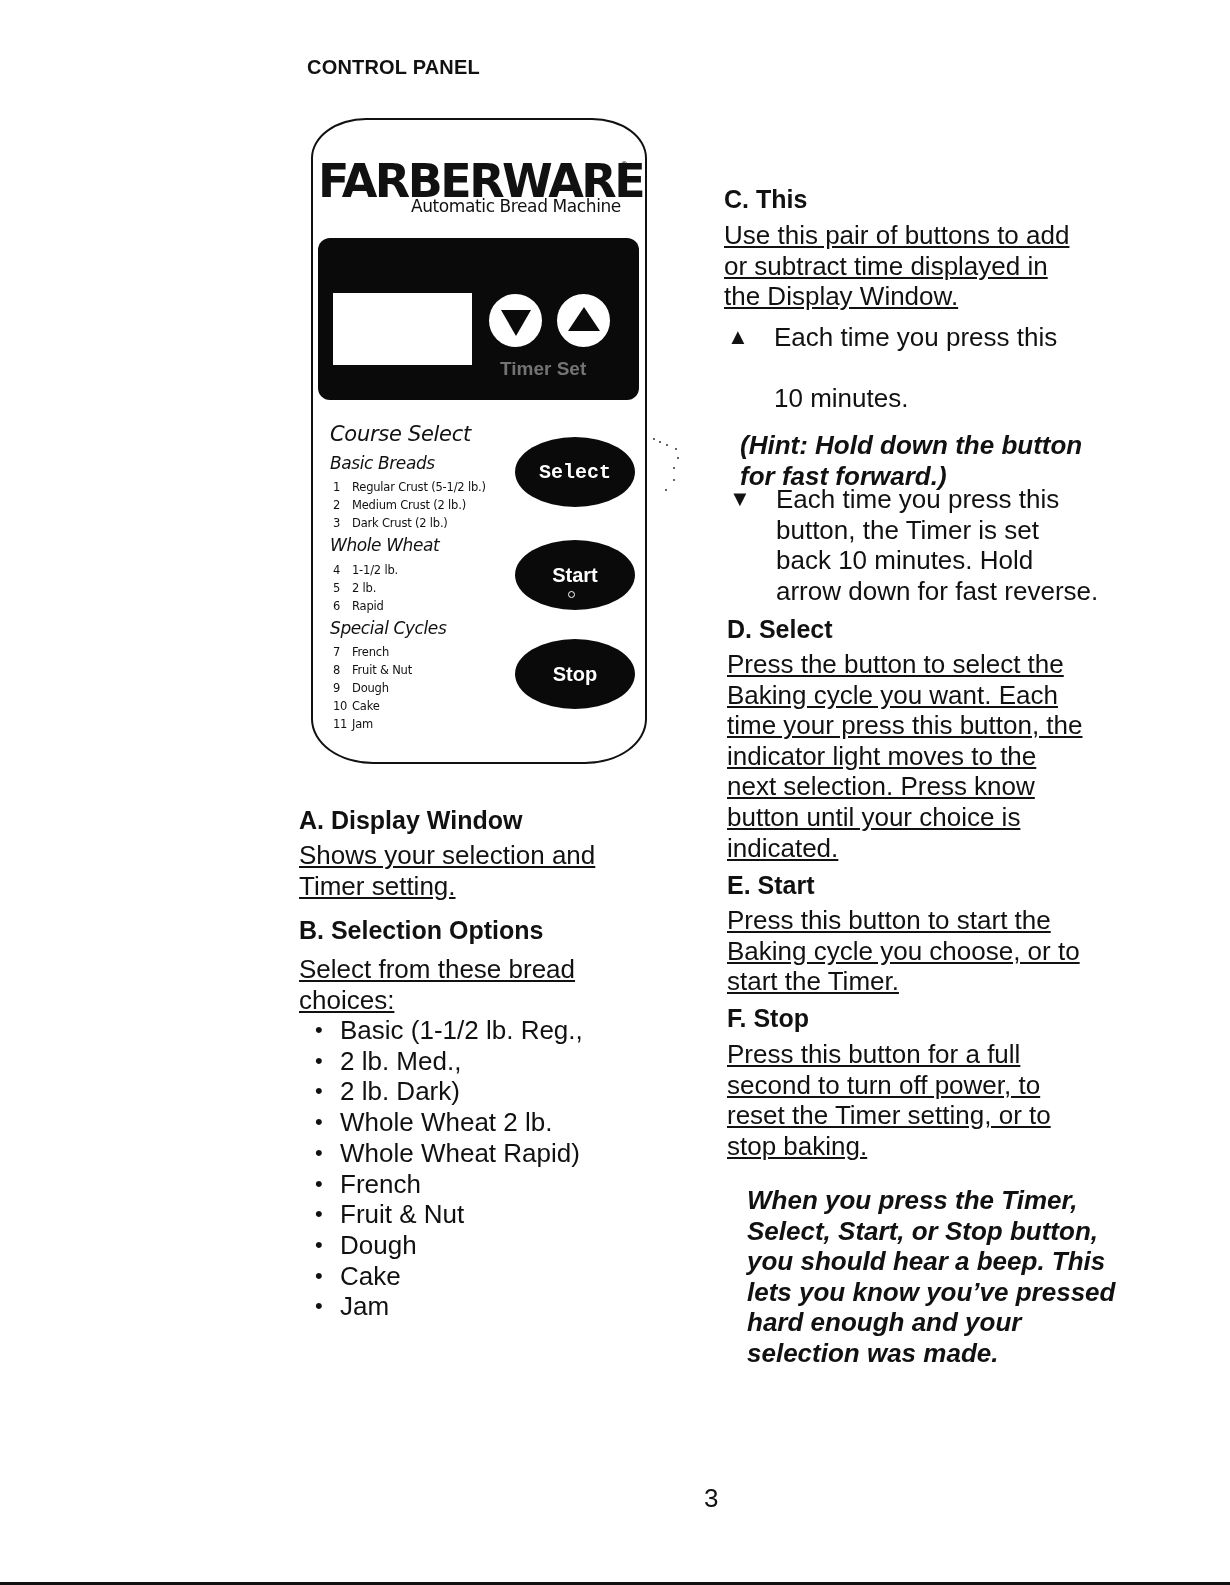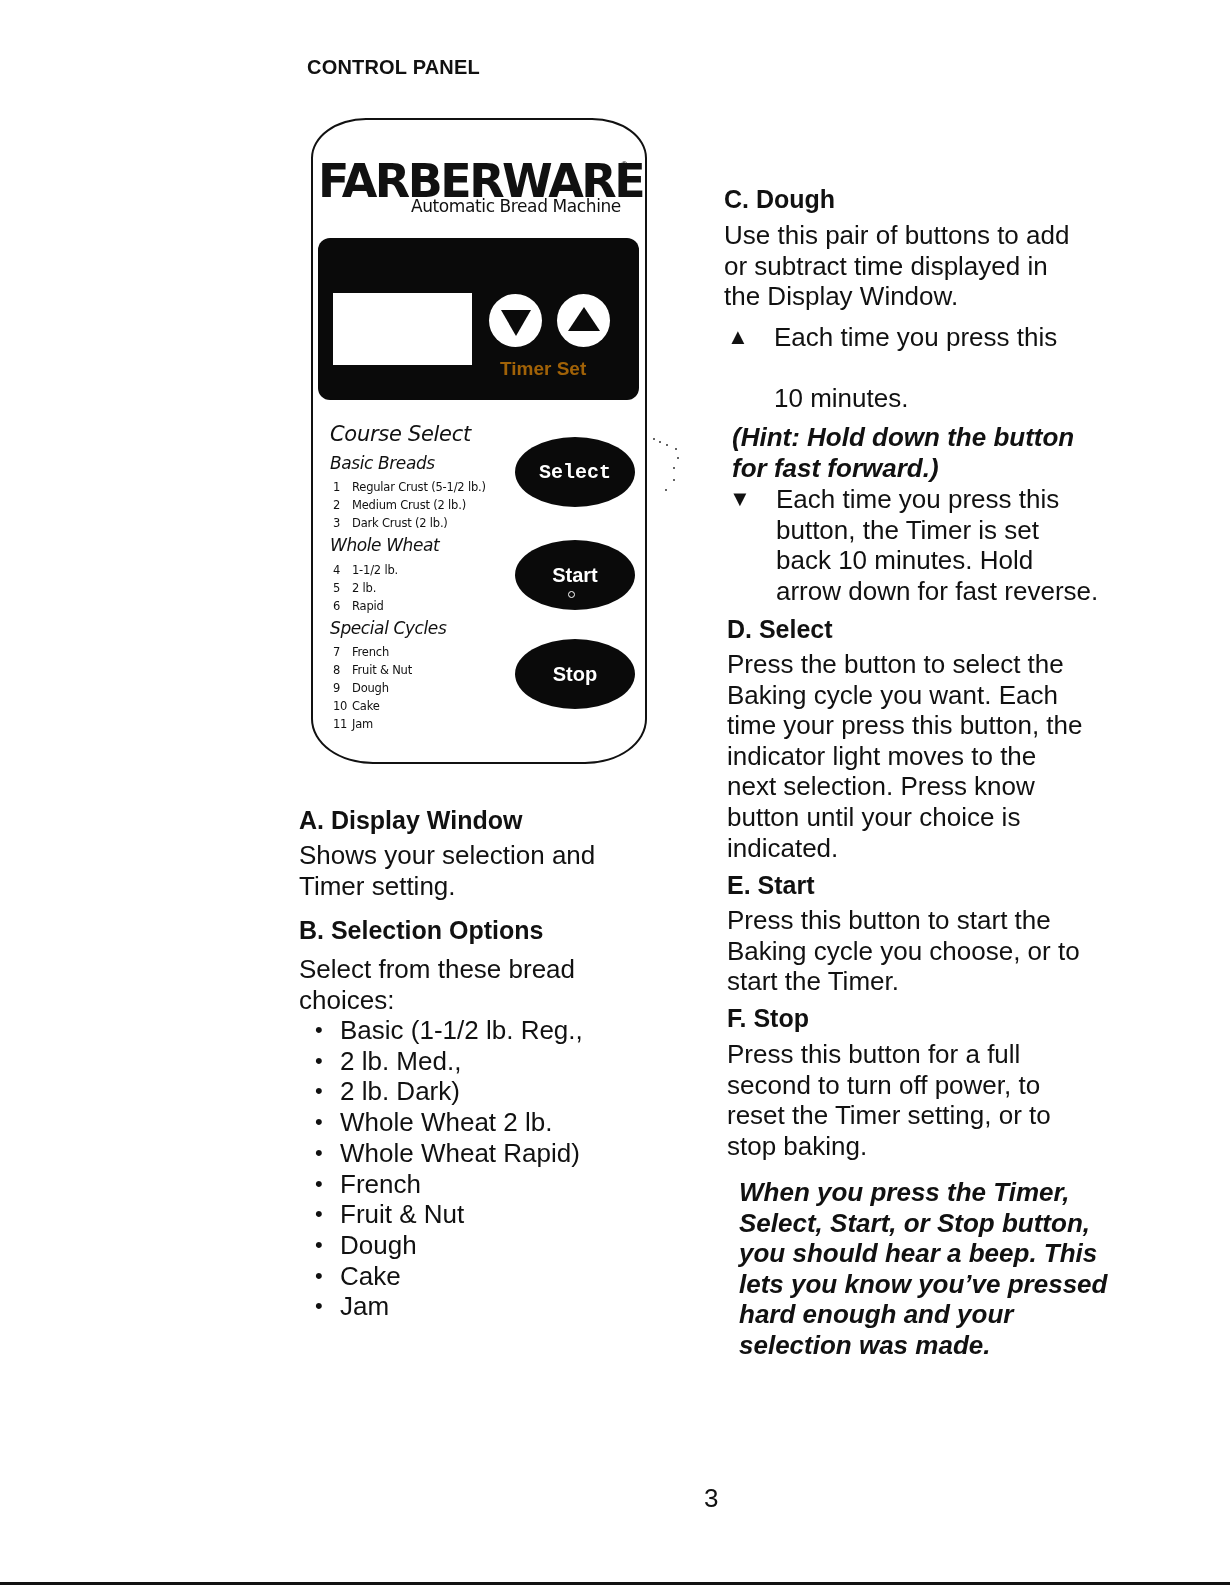--- a/index.html
+++ b/index.html
@@ -38,40 +38,40 @@
   }
   .timer-btn {
     width: 53px; height: 53px; border-radius: 50%; background: #fff; top: 294px;
     display: flex; align-items: center; justify-content: center; cursor: pointer;
   }
   #timer-down { left: 489px; }
   #timer-up { left: 557px; }
   .tri-down { width: 0; height: 0; border-left: 15px solid transparent; border-right: 15px solid transparent; border-top: 26px solid #0a0a0a; margin-top: 4px; }
   .tri-up { width: 0; height: 0; border-left: 16px solid transparent; border-right: 16px solid transparent; border-bottom: 24px solid #0a0a0a; margin-top: -4px; }
   #timer-set-label {
-    left: 500px; top: 358px; color: #a16207; font-weight: bold; font-size: 19px;
+    left: 500px; top: 358px; color: #737373; font-weight: bold; font-size: 19px;
   }
   #course-select { left: 330px; top: 422px; font-size: 21px; font-family: "DejaVu Sans", sans-serif; font-style: italic; letter-spacing: -0.3px; }
   .cat { position: absolute; left: 330px; font-family: "DejaVu Sans", sans-serif; font-style: italic; font-size: 17px; letter-spacing: -0.4px; }
   .opt { position: absolute; left: 333px; font-family: "DejaVu Sans", sans-serif; font-size: 11.5px; letter-spacing: -0.2px; }
   .opt .num { display: inline-block; width: 19px; }
   .oval-btn {
     position: absolute; left: 515px; width: 120px; height: 70px; border-radius: 50%;
     background: #0a0a0a; color: #fff; font-weight: bold; font-size: 20px;
     display: flex; align-items: center; justify-content: center; cursor: pointer;
   }
   #select-btn { top: 437px; font-family: Liberation Mono, monospace; }
   #start-btn { top: 540px; }
   #stop-btn { top: 639px; }
   #start-led { position: absolute; left: 568px; top: 591px; width: 5px; height: 5px; border: 1px solid #fff; border-radius: 50%; }
   #dots { left: 652px; top: 430px; width: 34px; height: 70px; }
   
   .h2 { position: absolute; font-weight: bold; font-size: 25px; margin: 0; }
-  .p { position: absolute; font-size: 26px; line-height: 30.6px; margin: 0; }
-  .pi { position: absolute; font-size: 26px; line-height: 30.6px; font-weight: bold; font-style: italic; margin: 8px; }
+  .p { position: absolute; font-size: 26px; line-height: 30.6px; margin: 0; text-decoration: underline; }
+  .pi { position: absolute; font-size: 26px; line-height: 30.6px; font-weight: bold; font-style: italic; margin: 16px; }
   .bullets { position: absolute; list-style: none; margin: 0; padding: 0; font-size: 26px; line-height: 30.7px; }
   .bullets li { position: relative; padding-left: 25px; }
   .bullets li::before { content: "\2022"; position: absolute; left: 0; top: 0; font-size: 22px; }
   .arrow-item { position: absolute; font-size: 26px; line-height: 30.6px; }
   .arrow-item .glyph { position: absolute; left: 0; top: 0; font-size: 22px; }
   .arrow-item .txt { margin-left: 47px; display: block; }
   #page-number { left: 704px; top: 1483px; font-size: 26px; }
   #bottom-rule { left: 0; top: 1582px; width: 1230px; height: 3px; background: #111; }
 </style>
 </head>
@@ -144,21 +144,21 @@
   <li>2 lb. Dark)</li>
   <li>Whole Wheat  2 lb.</li>
   <li>Whole Wheat Rapid)</li>
   <li>French</li>
   <li>Fruit &amp; Nut</li>
   <li>Dough</li>
   <li>Cake</li>
   <li>Jam</li>
 </ul>
 
-<h2 class="h2" style="left:724px; top:185px">C. Dough</h2>
+<h2 class="h2" style="left:724px; top:185px">C. This</h2>
 <p class="p" style="left:724px; top:220px">
   <span>Use this pair of buttons to add</span><br><span>or subtract time displayed in</span><br><span>the Display Window.</span>
 </p>
 <div class="arrow-item" style="left:727px; top:322px">
   <span class="glyph">▲</span>
   <span class="txt"><span>Each time you press this</span><br><br><span>10 minutes.</span></span>
 </div>
 <p class="pi" style="left:724px; top:414px">
   <span>(Hint: Hold down the button</span><br><span>for fast forward.)</span>
 </p>

